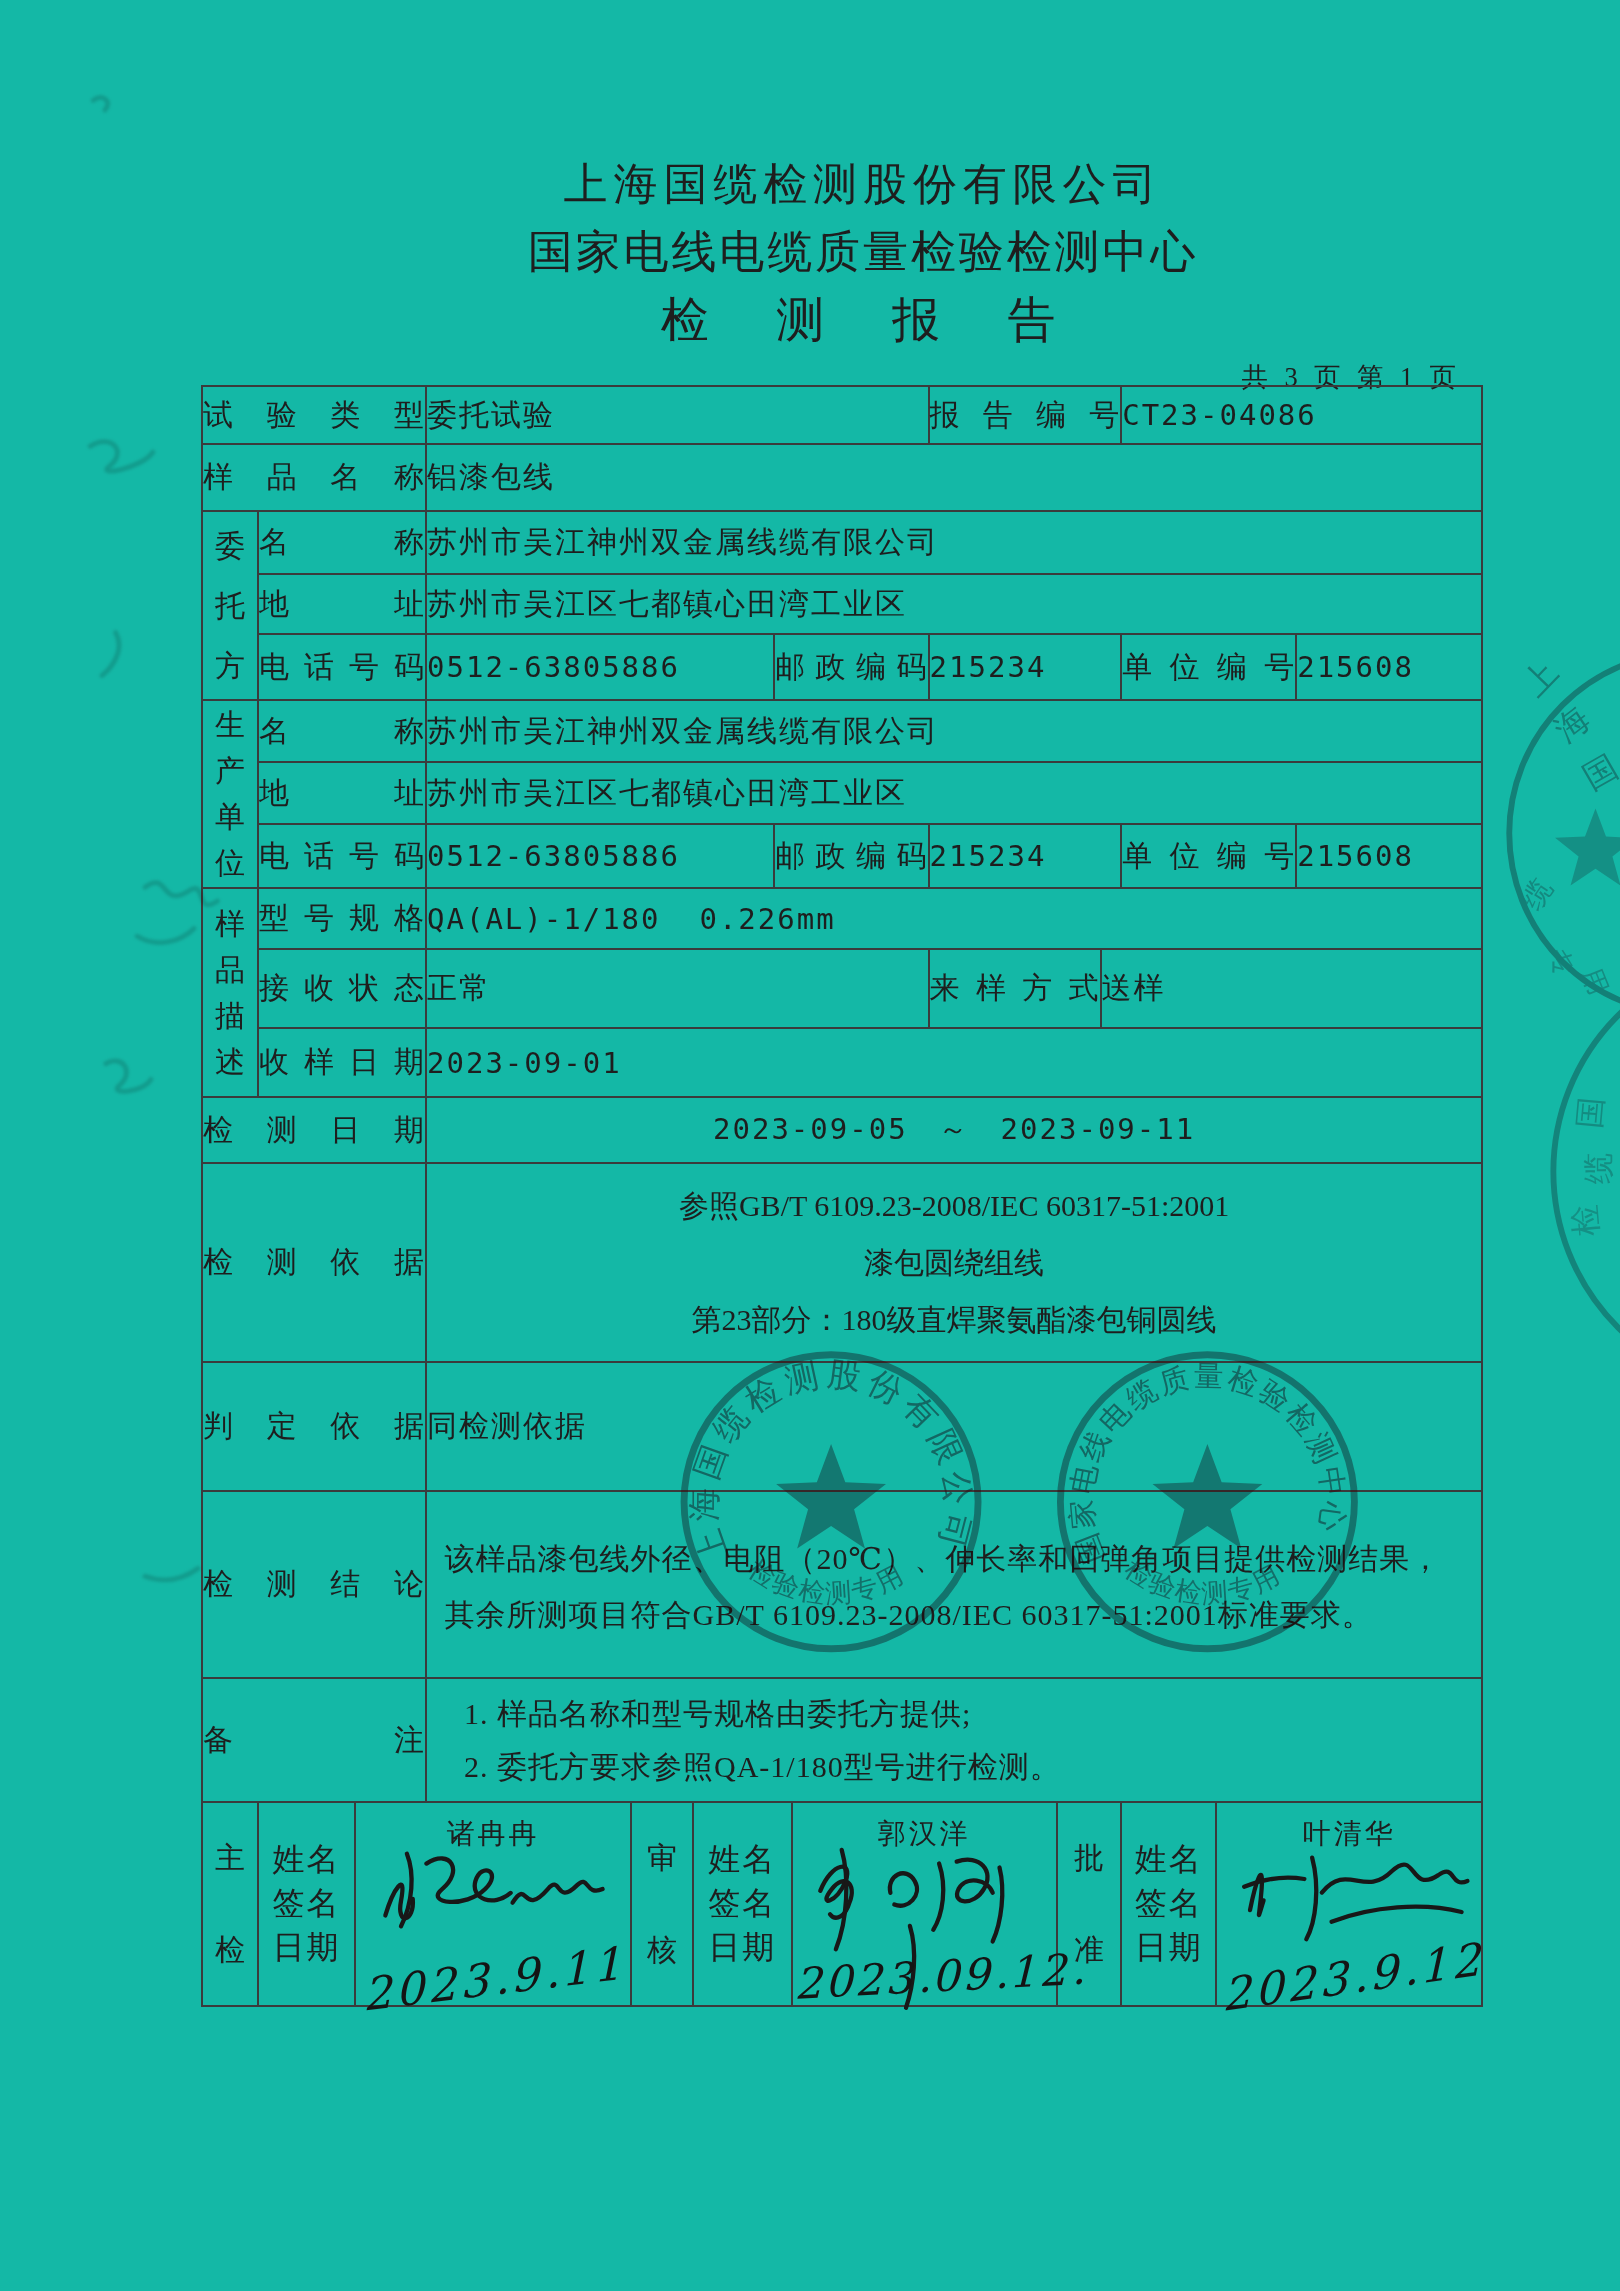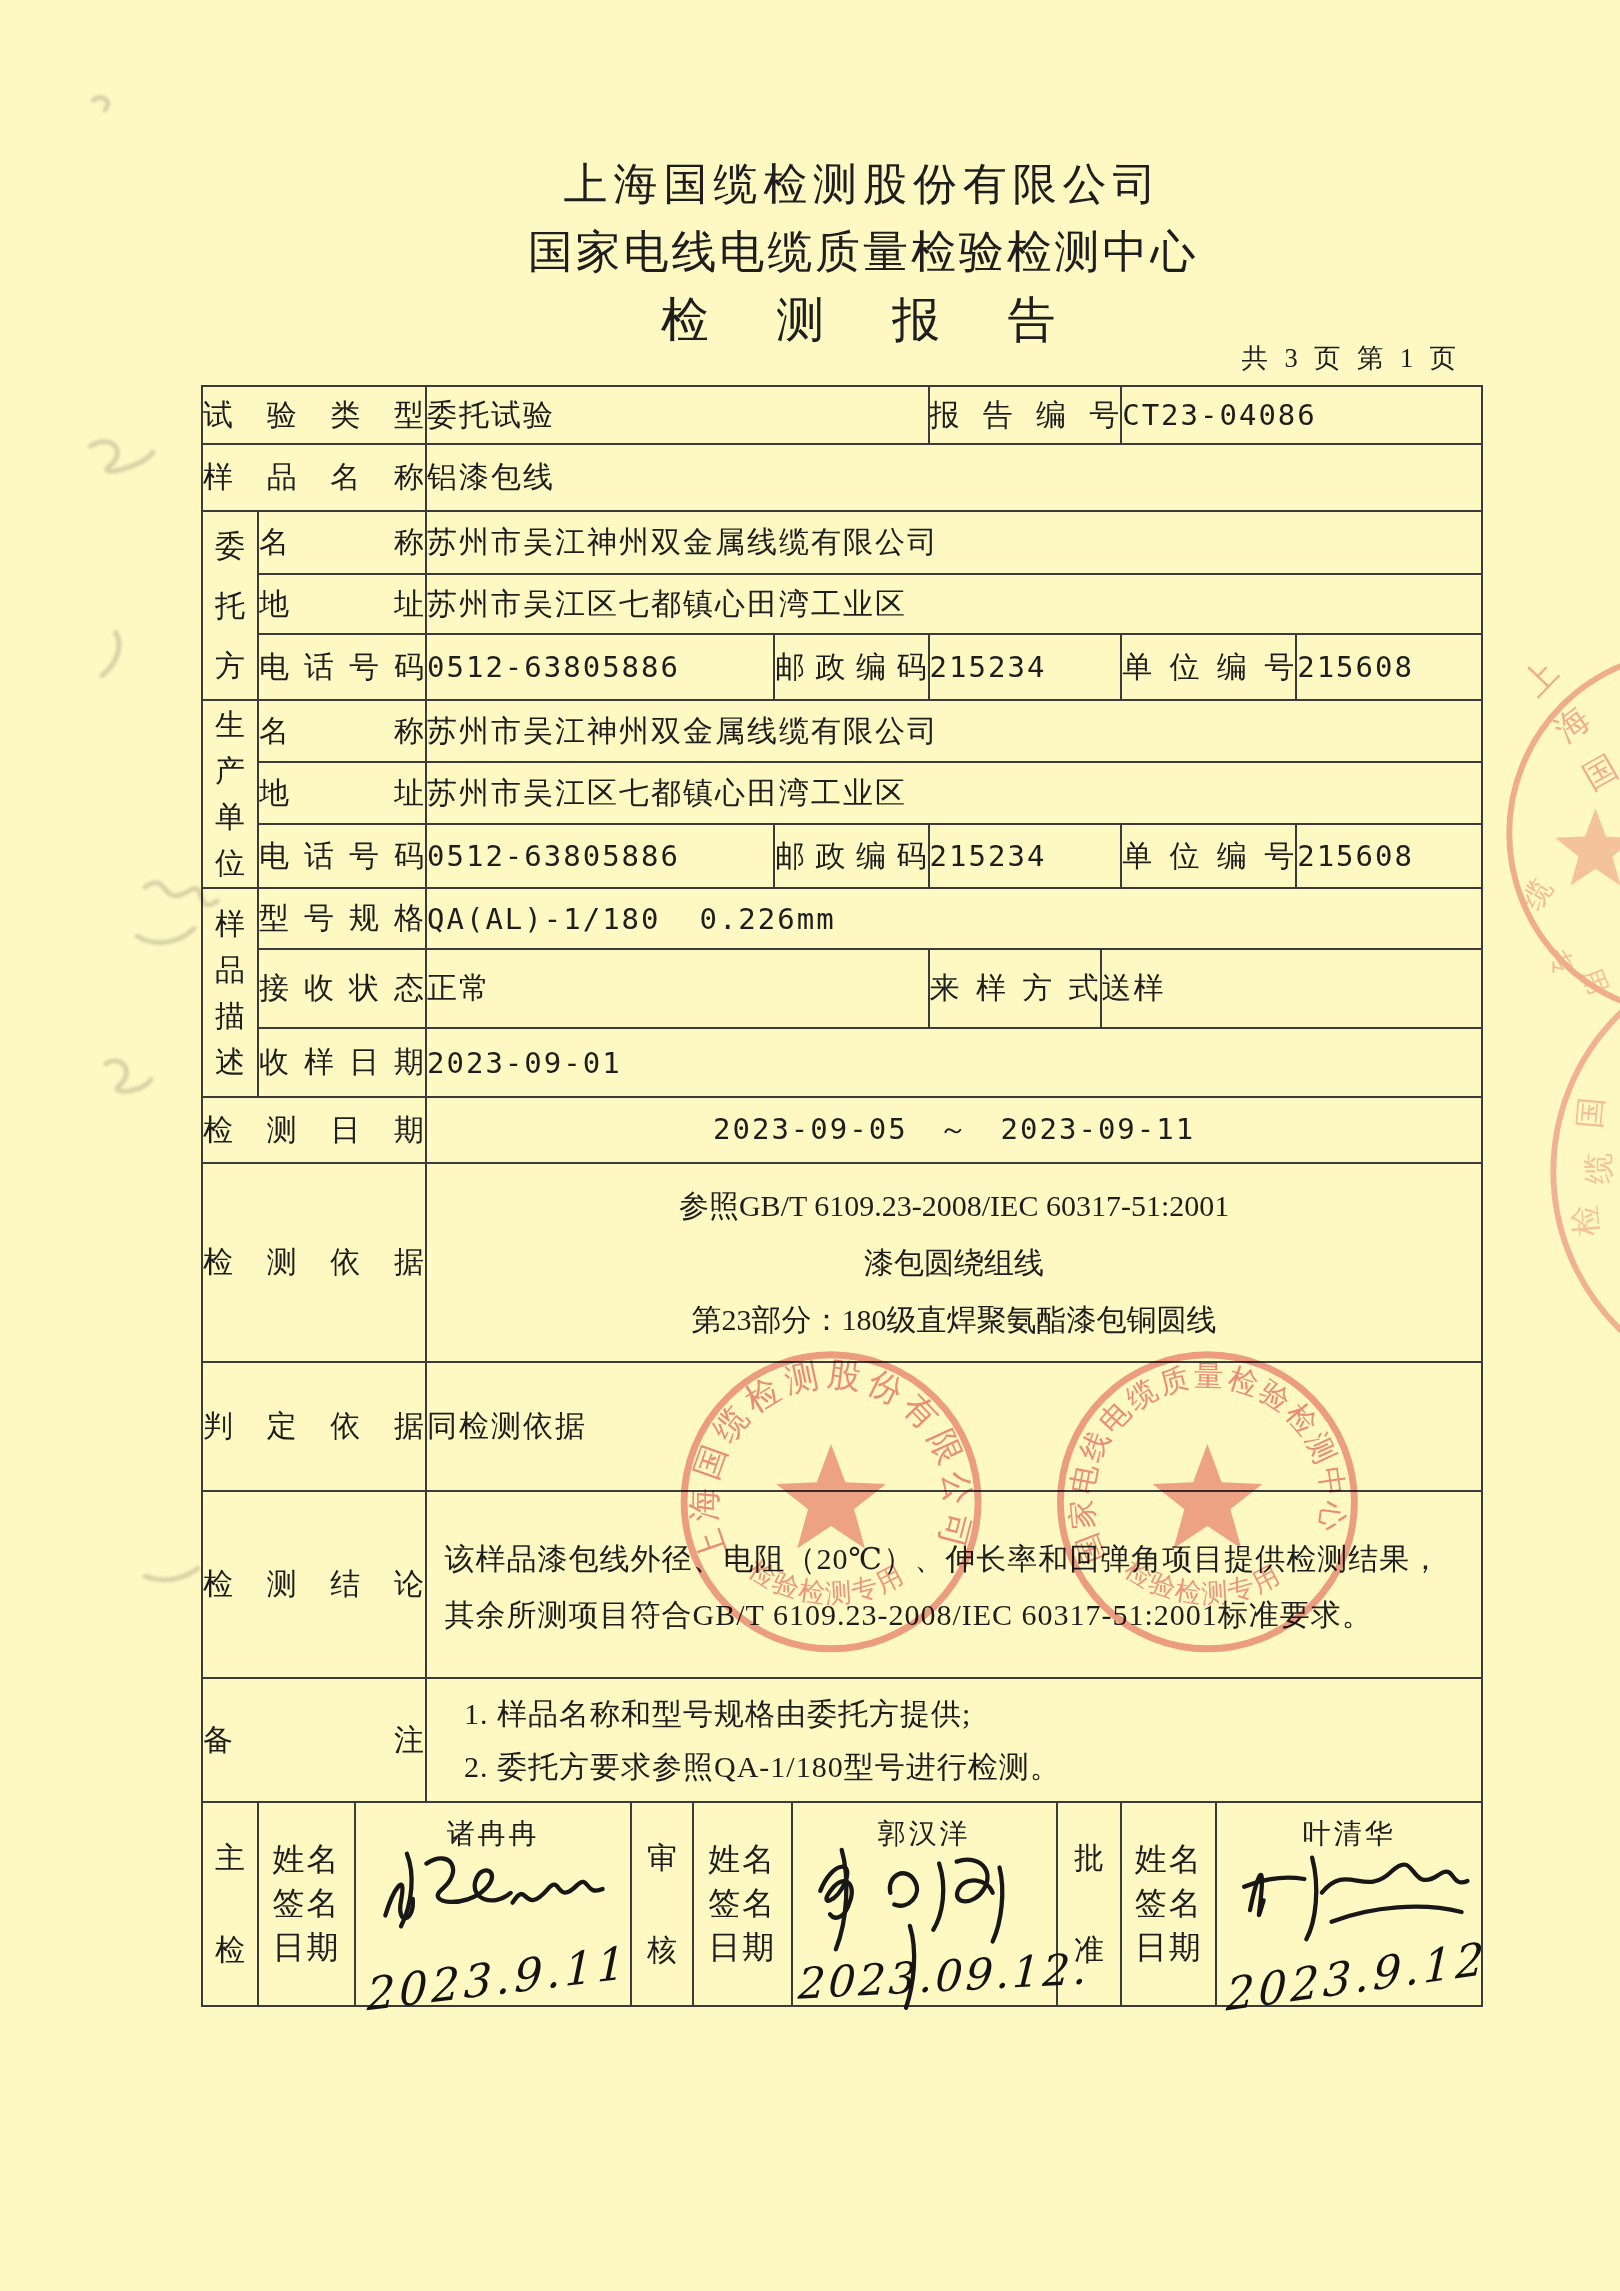--- a/index.html
+++ b/index.html
@@ -4,28 +4,28 @@
 <style>
   html,body{margin:0;padding:0;}
   body{
     width:1620px;height:2292px;
     background:#ffffff;
     font-family:"Liberation Serif","DejaVu Serif",serif;
     color:#1e1e1e;
     position:relative;
     overflow:hidden;
   }
-  .page{position:absolute;inset:0;background:#fef9c3;}
+  .page{position:absolute;inset:0;background:#14b8a6;}
 
   
   .hdr{position:absolute;left:53px;width:1620px;text-align:center;white-space:pre;}
   .hdr-company{top:155px;font-size:44px;letter-spacing:5.9px;}
   .hdr-center{top:222px;font-size:45px;letter-spacing:2.9px;}
   .hdr-title{top:288px;font-size:48px;letter-spacing:9.8px;}
-  .hdr-page{position:absolute;top:340px;right:159px;font-size:26.5px;letter-spacing:4.9px;white-space:pre;}
+  .hdr-page{position:absolute;top:359px;right:159px;font-size:26.5px;letter-spacing:4.9px;white-space:pre;}
 
   
   table.rpt{
     position:absolute;left:201px;top:385px;width:1281px;
     border-collapse:collapse;table-layout:fixed;
     font-size:30px;
   }
   table.rpt td{
     border:2px solid #3b3b3b;
     vertical-align:middle;

